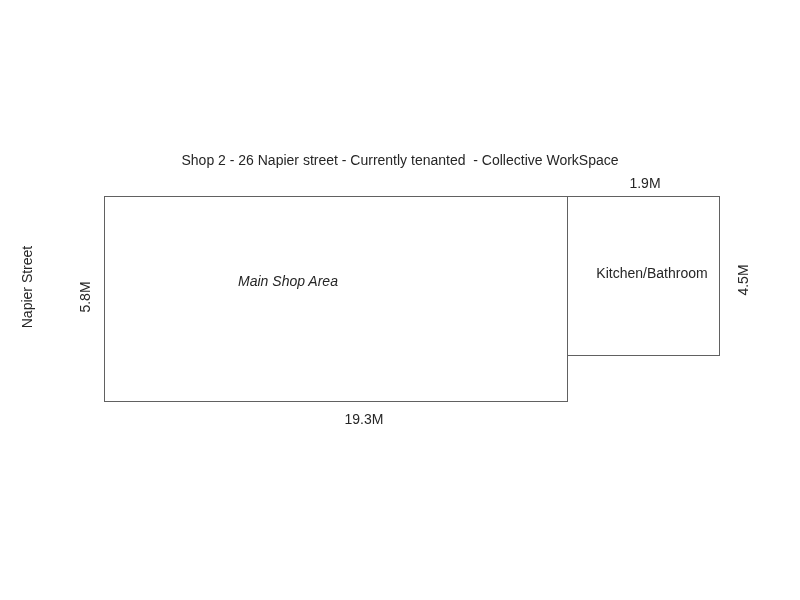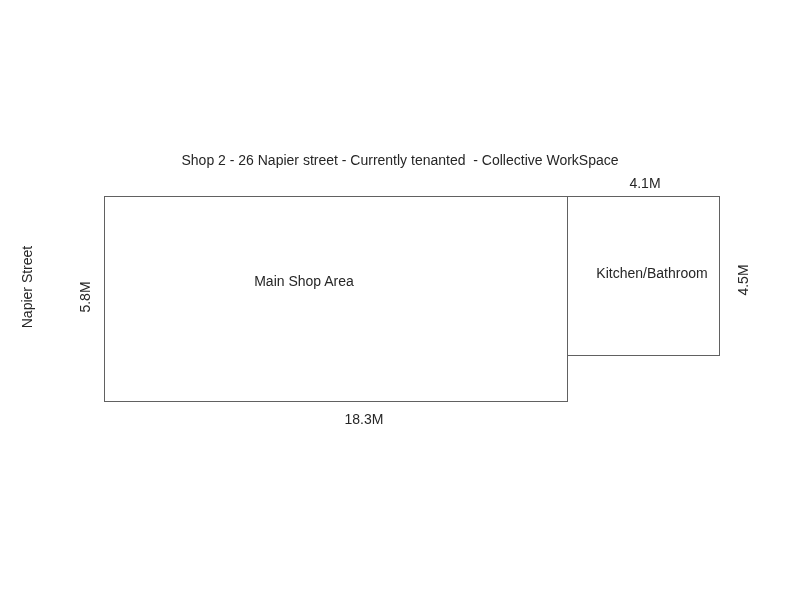--- a/index.html
+++ b/index.html
@@ -48,21 +48,21 @@
   .label {
     position: absolute;
     font-size: 14px;
     white-space: nowrap;
     color: #262626;
     transform: translate(-50%, -50%);
   }
   .label.rot {
     transform: translate(-50%, -50%) rotate(-90deg);
   }
-  .room-label-main   { left: 304px; top: 281px; }
+  .room-label-main   { left: 288px; top: 281px; font-style: italic; }
   .room-label-kitchen{ left: 652px; top: 273px; }
   .dim-top-kitchen   { left: 645px; top: 183px; }
   .dim-bottom-main   { left: 364px; top: 419px; }
   .dim-left-main     { left: 85px;  top: 297px; }
   .dim-right-kitchen { left: 743px; top: 280px; }
   .street-label      { left: 27px;  top: 287px; }
 </style>
 </head>
 <body>
 
@@ -71,23 +71,23 @@
   <div class="plan-title">Shop 2 - 26 Napier street - Currently tenanted  - Collective WorkSpace</div>
 
   <div class="room room-main"></div>
 
   <div class="room room-kitchen"></div>
 
   <div class="label room-label-main">Main Shop Area</div>
 
   <div class="label room-label-kitchen">Kitchen/Bathroom</div>
 
-  <div class="label dim-top-kitchen">4.1M</div>
+  <div class="label dim-top-kitchen">1.9M</div>
 
-  <div class="label dim-bottom-main">18.3M</div>
+  <div class="label dim-bottom-main">19.3M</div>
 
   <div class="label rot dim-left-main">5.8M</div>
 
   <div class="label rot dim-right-kitchen">4.5M</div>
 
   <div class="label rot street-label">Napier Street</div>
 
 </div>
 
 </body></html>

